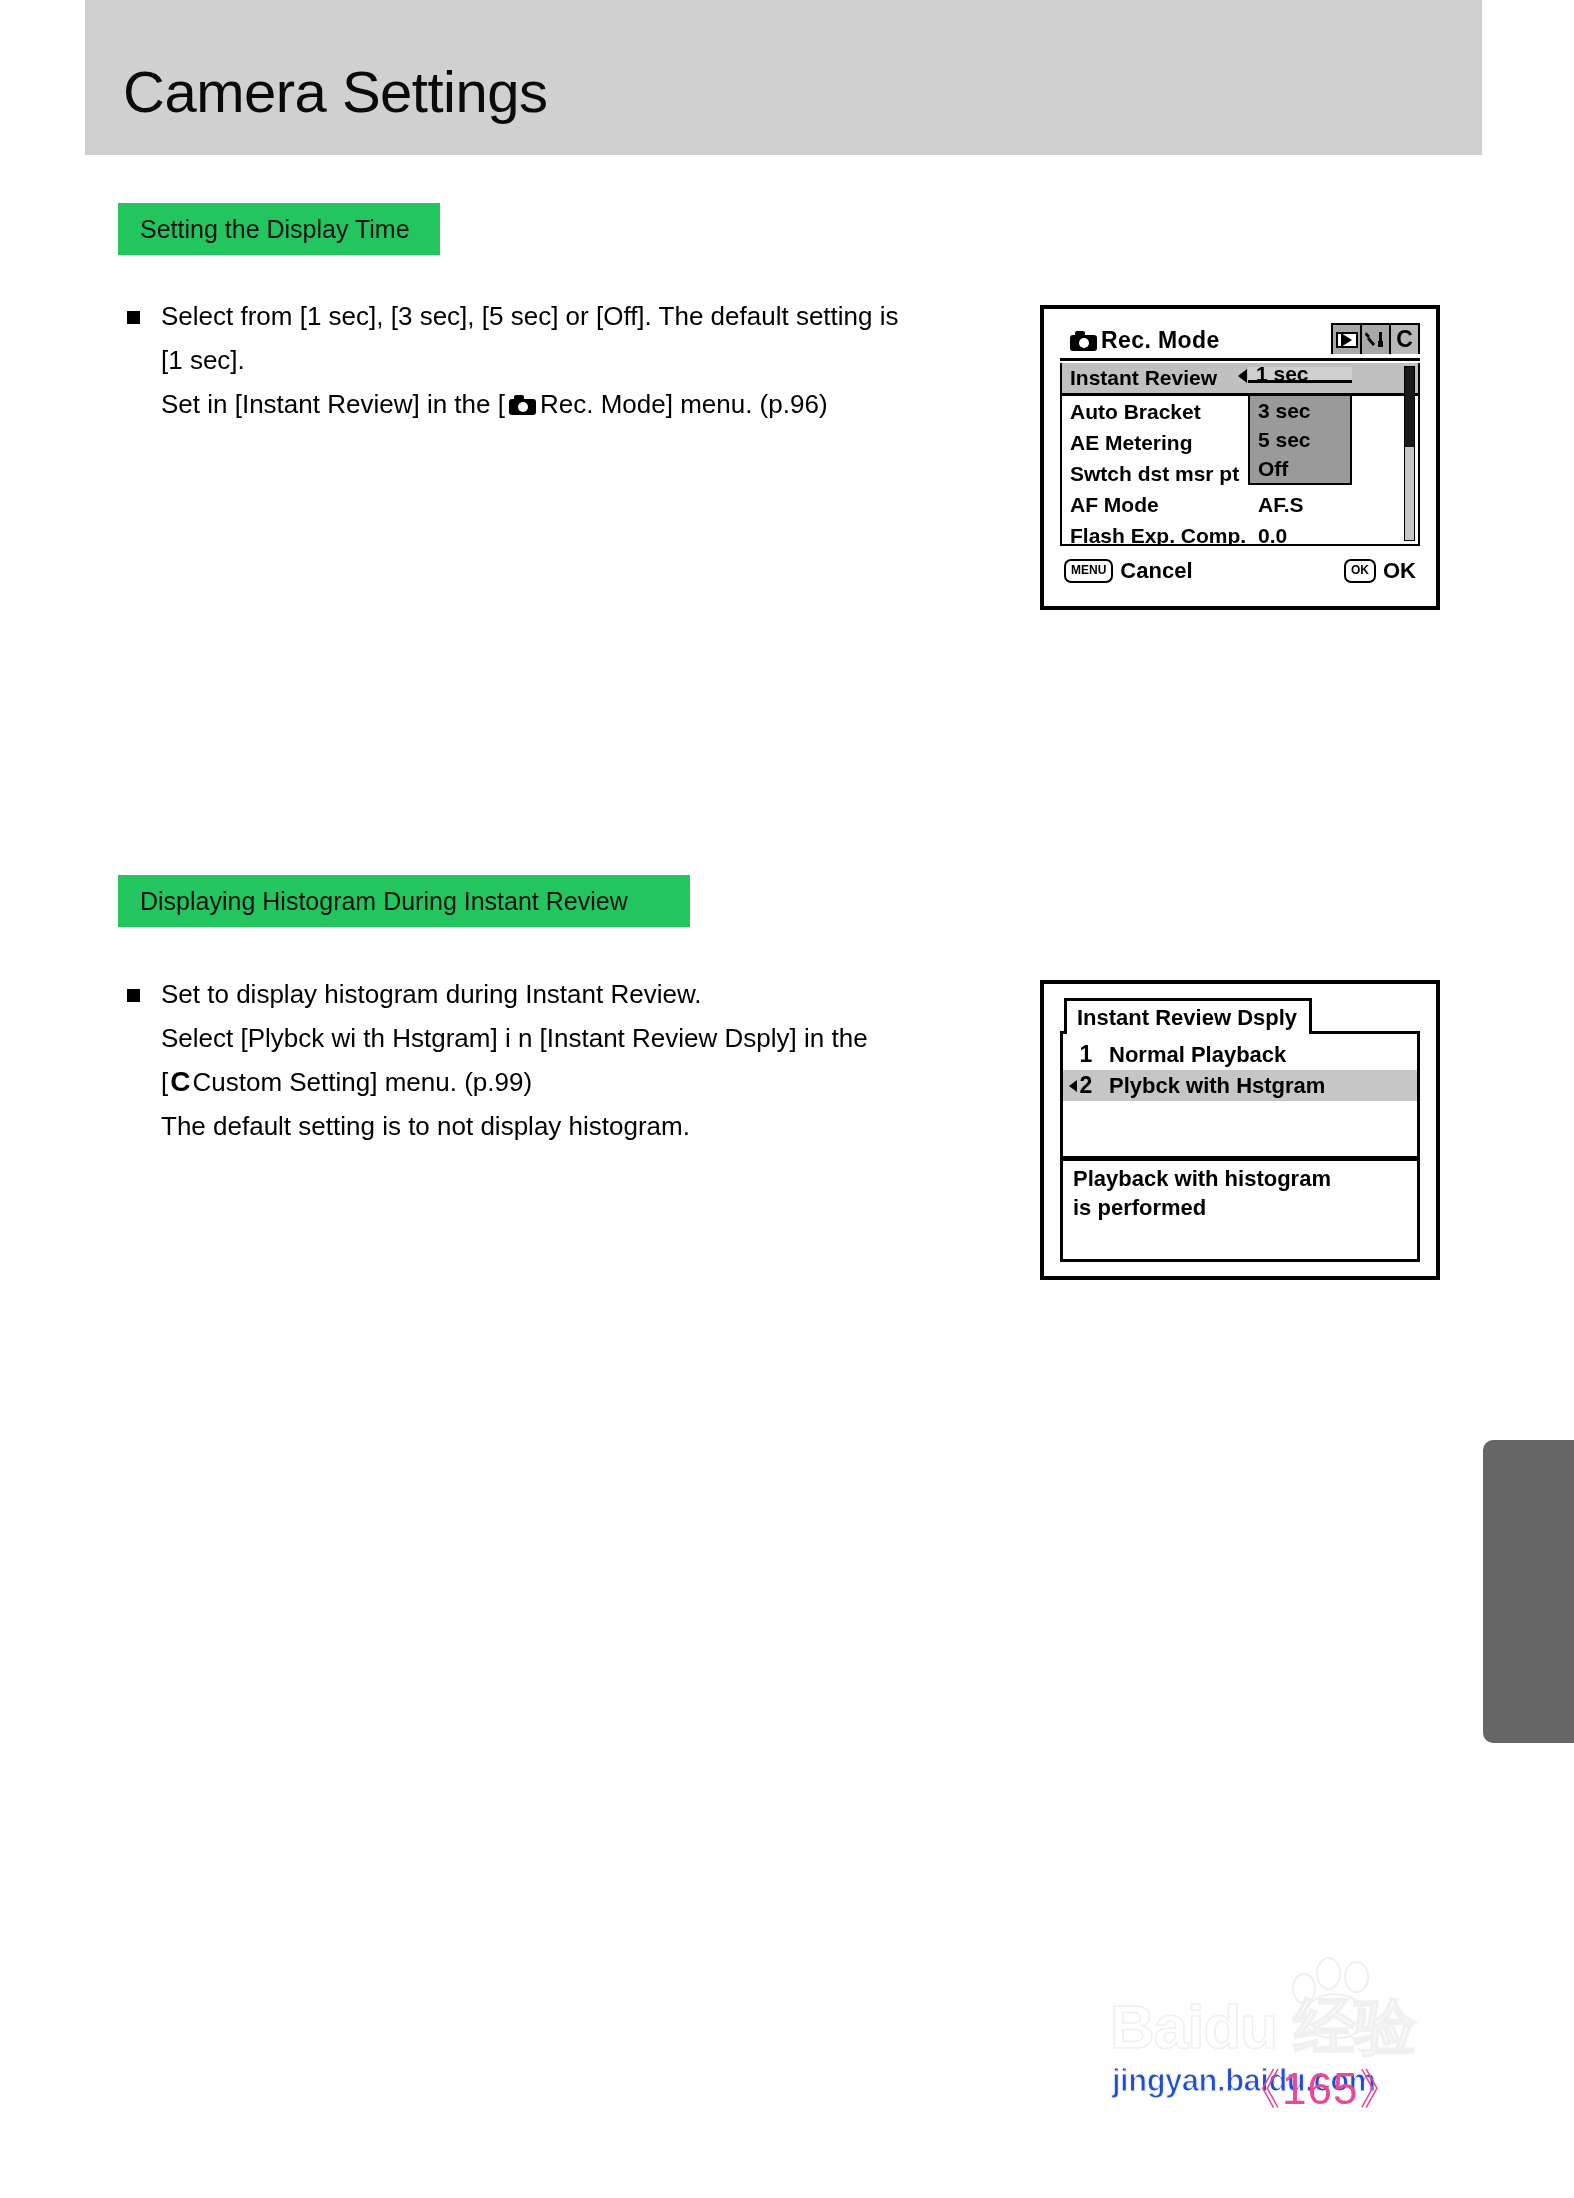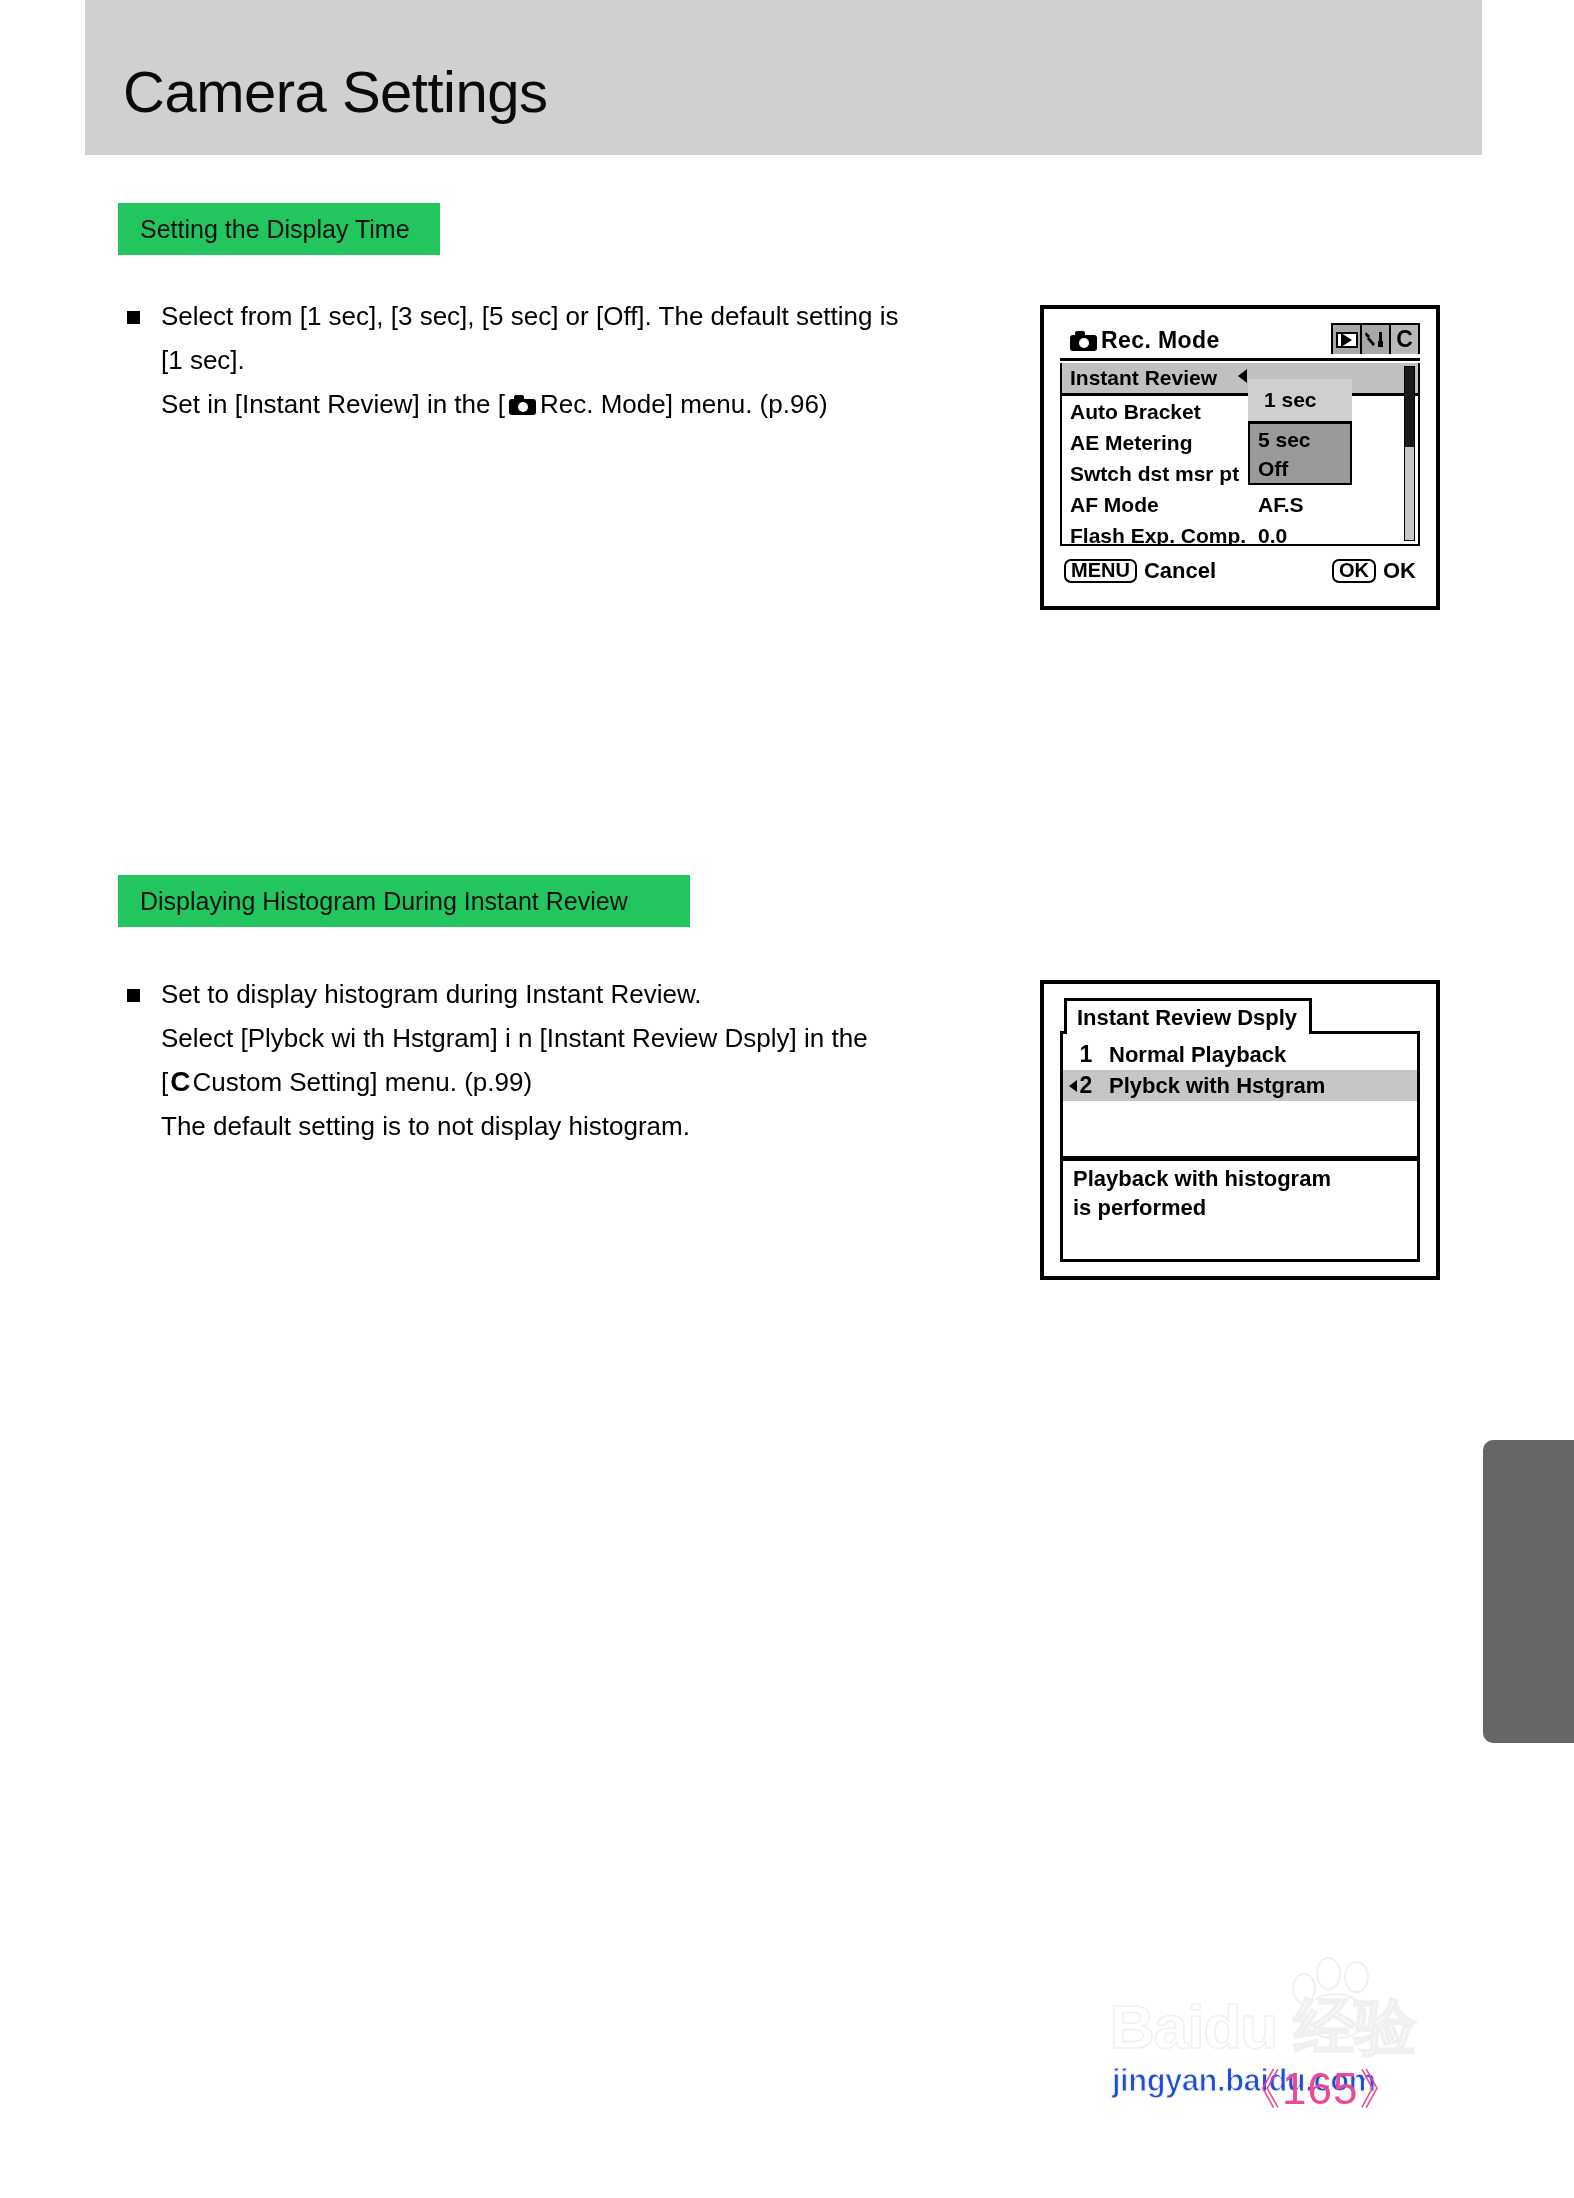--- a/index.html
+++ b/index.html
@@ -246,29 +246,29 @@
     top: 6px;
     width: 0; height: 0;
     border-right: 9px solid #000;
     border-top: 7px solid transparent;
     border-bottom: 7px solid transparent;
     z-index: 5;
   }
   .dd-sel-band {
     position: absolute;
     left: 0px;
-    top: 16px;
+    top: 4px;
     width: 100%;
-    height: 45px;
+    height: 16px;
     background: #cfcfcf;
     border-bottom: 3px solid #000;
     box-sizing: border-box;
     display: flex;
     align-items: center;
-    padding-left: 16px;
+    padding-left: 8px;
     font-size: 21px;
     font-weight: bold;
     z-index: 5;
   }
 
   .scrollbar {
     position: absolute;
     right: 3px;
     top: 3px;
     bottom: 3px;
@@ -290,21 +290,21 @@
     position: absolute;
     left: 0; bottom: 0; right: 0;
     height: 42px;
     display: flex;
     align-items: center;
     justify-content: space-between;
   }
   .key-pill {
     border: 2px solid #000;
     border-radius: 7px;
-    font-size: 20px;
+    font-size: 12px;
     font-weight: bold;
     padding: 1px 5px 2px 5px;
     line-height: 17px;
   }
   .foot-left, .foot-right {
     display: flex;
     align-items: center;
     gap: 7px;
   }
   .foot-left { margin-left: 4px; }

